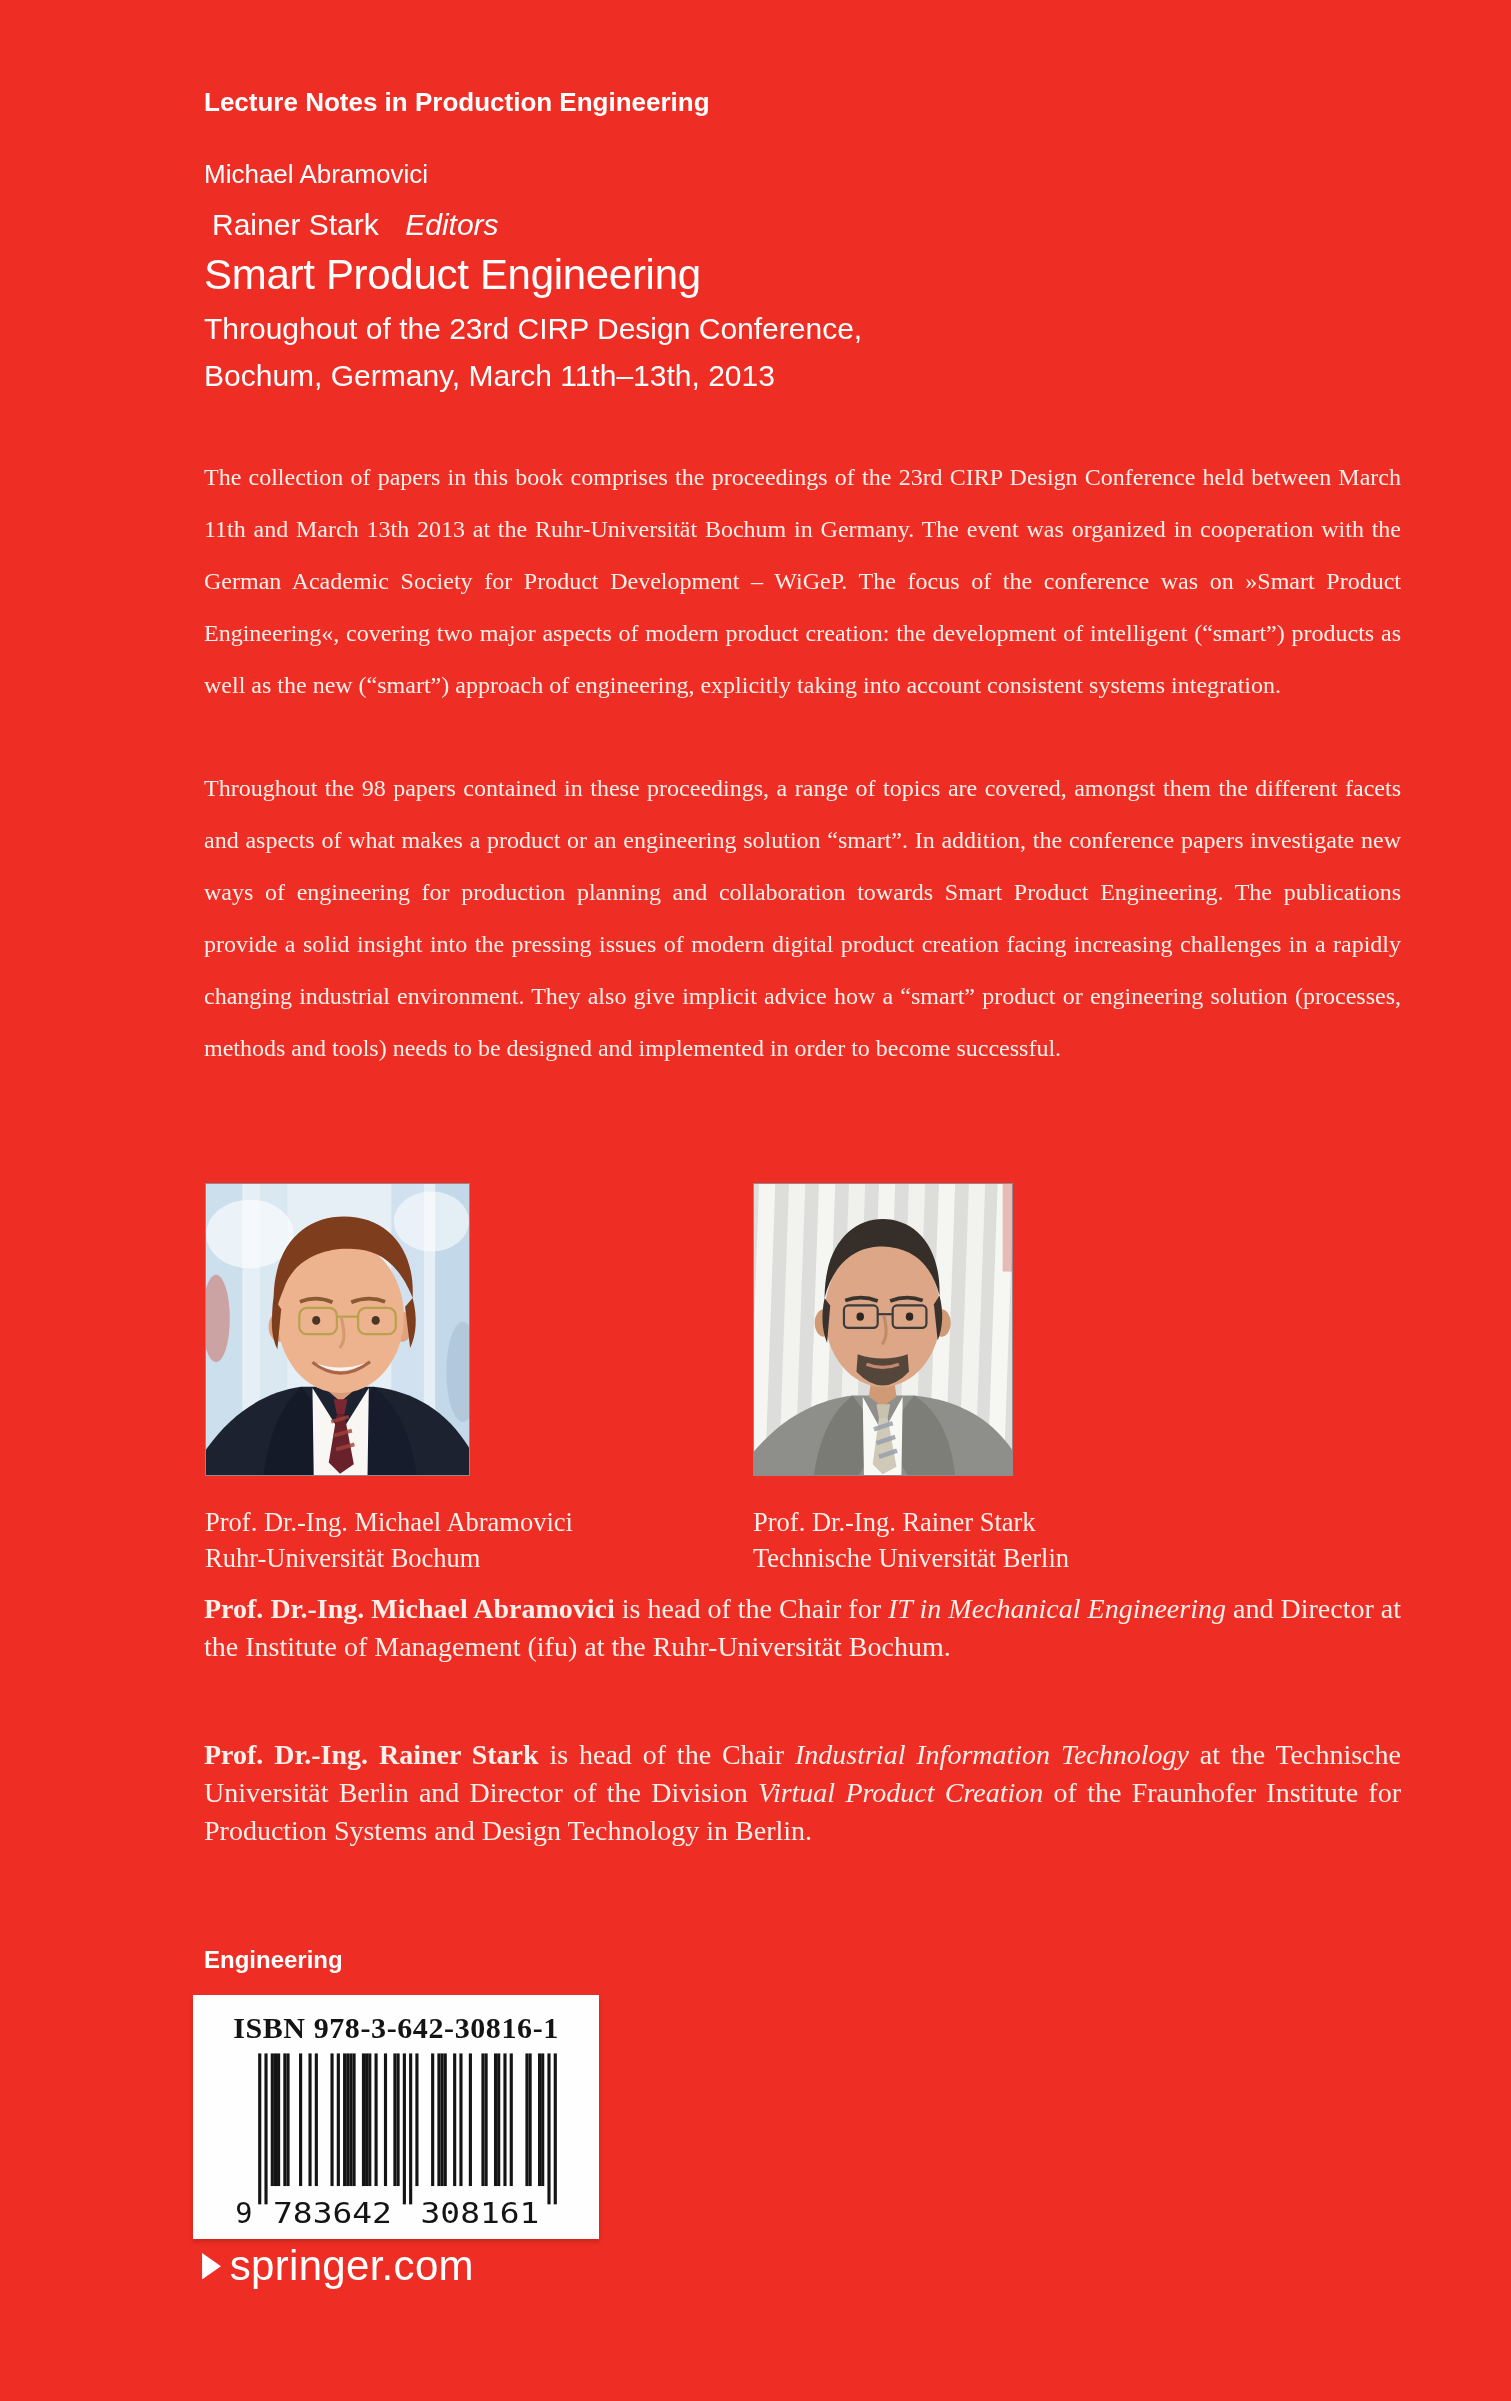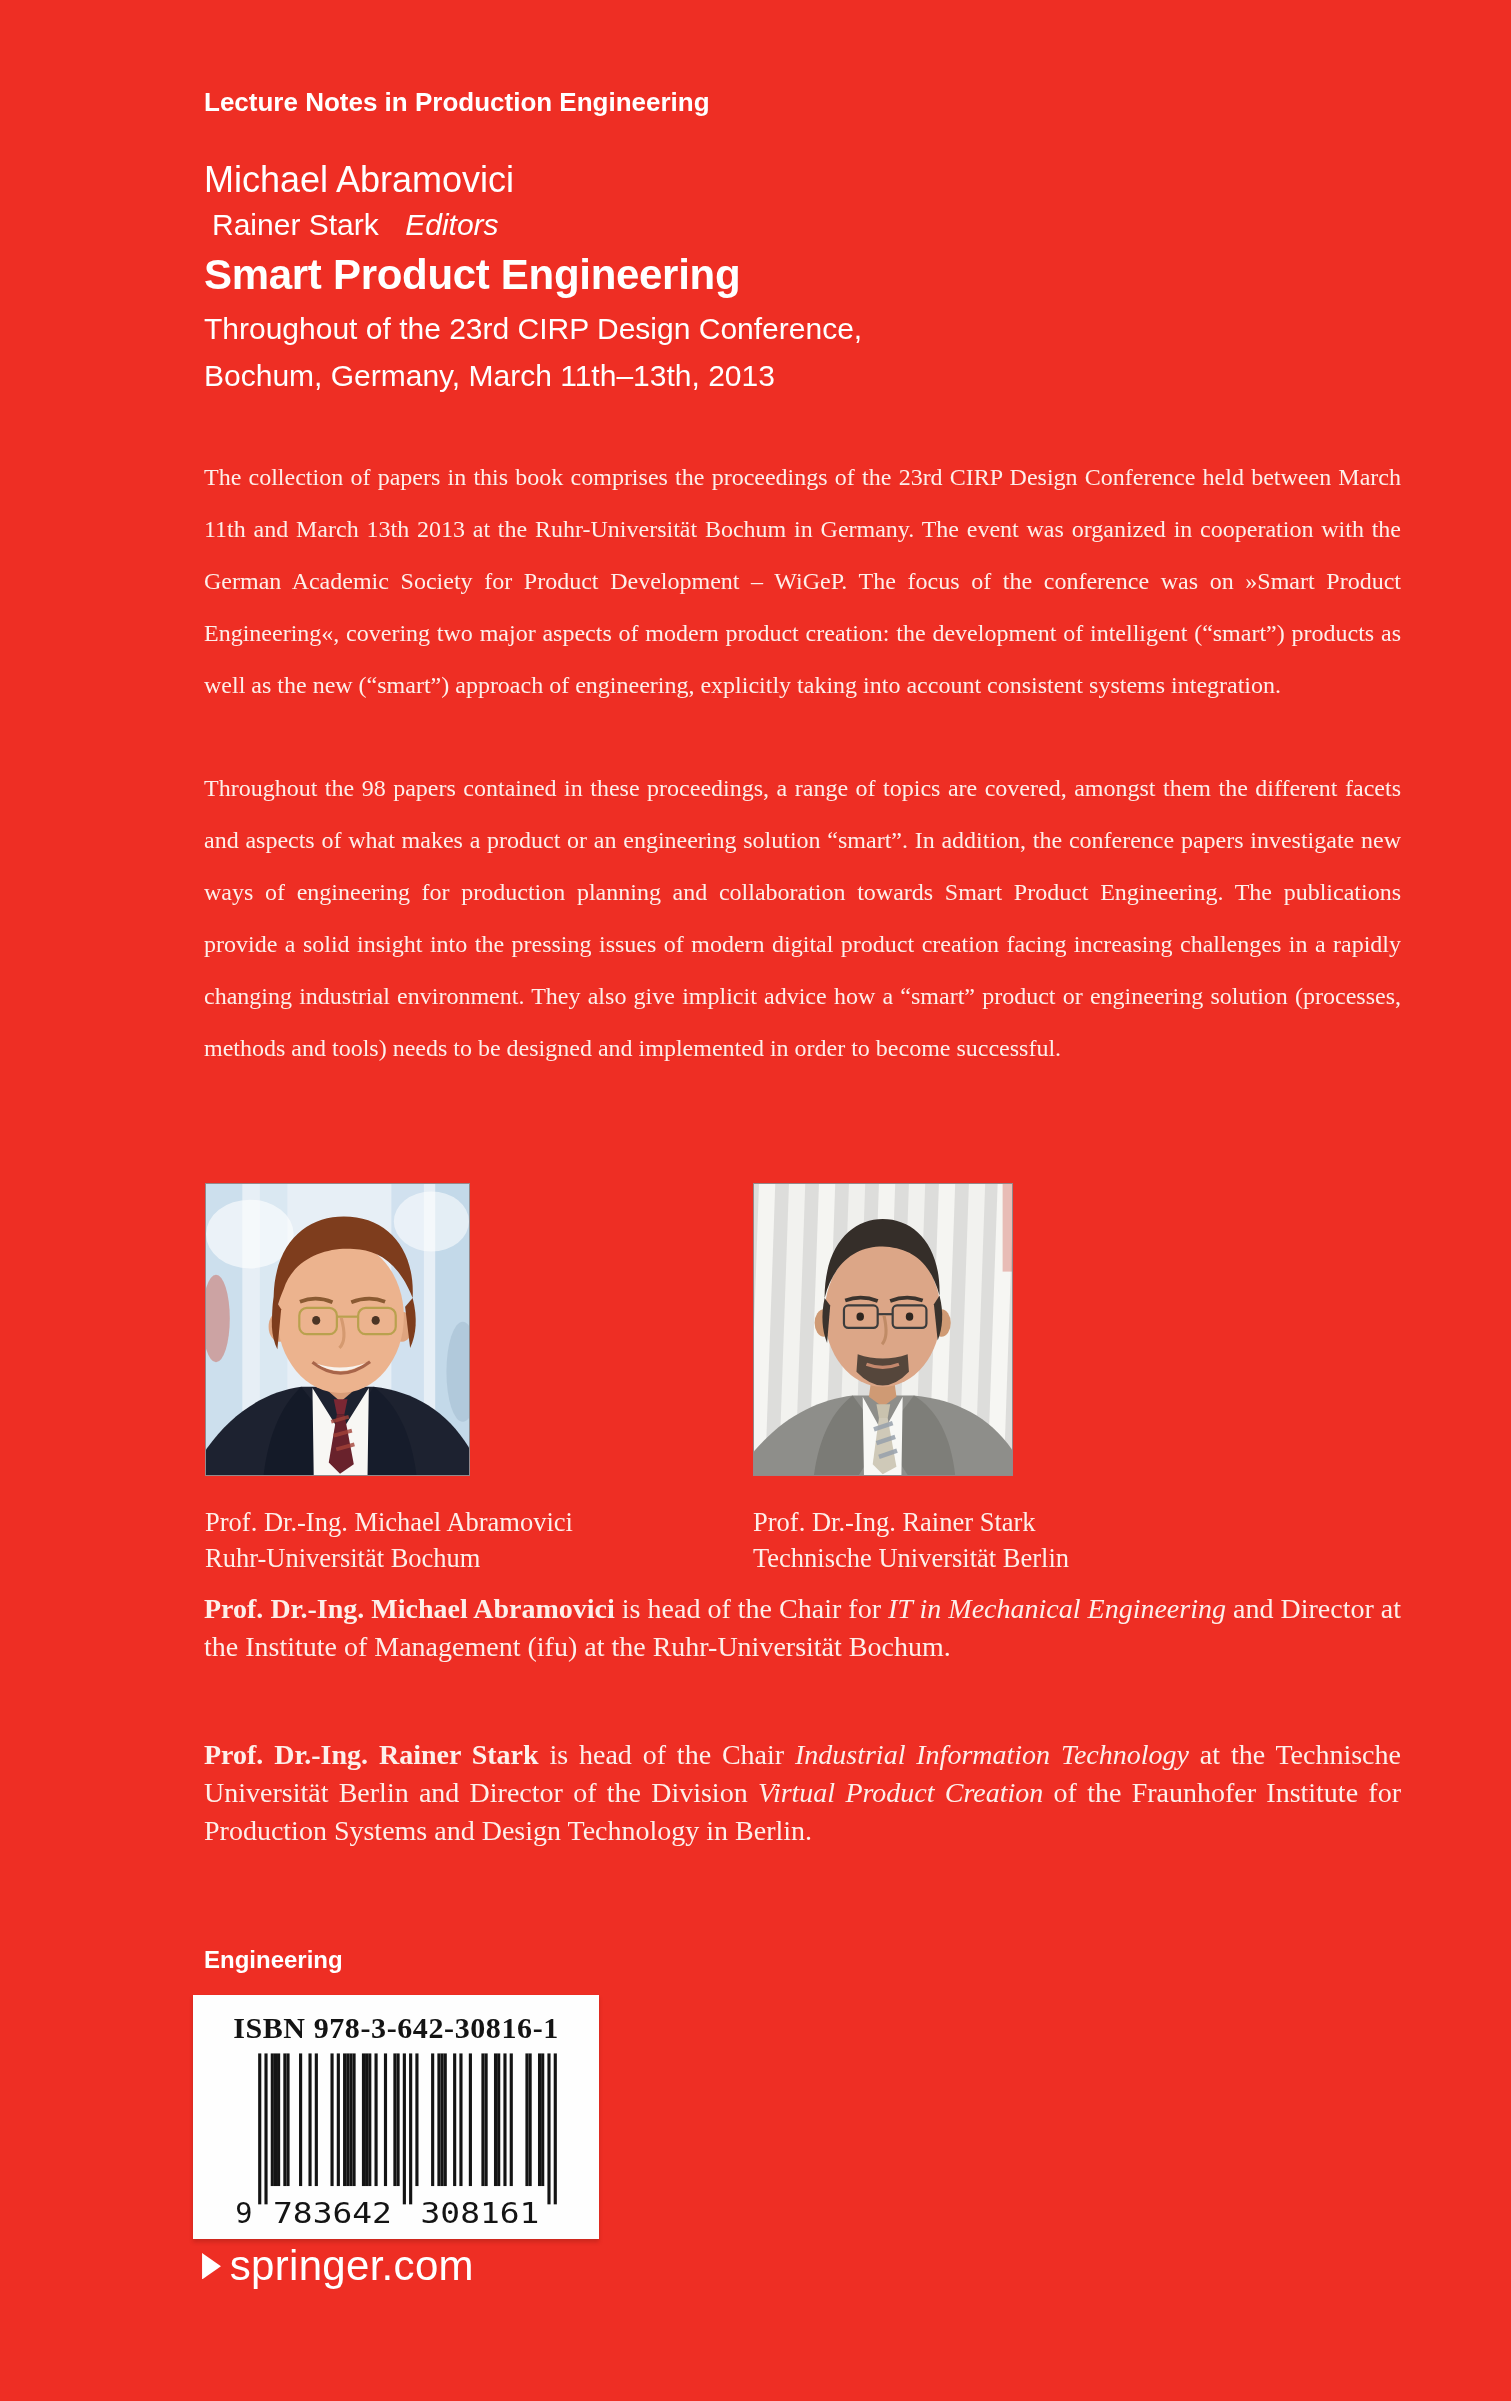--- a/index.html
+++ b/index.html
@@ -12,24 +12,24 @@
   html,body{margin:0;padding:0;background:#b9241c;}
   .page{
     position:relative;width:1512px;height:2401px;overflow:hidden;
     background:var(--background);
     font-family:"Liberation Sans",sans-serif;color:var(--text);
   }
   .abs{position:absolute;}
   .serif{font-family:"Liberation Serif",serif;}
 
   .series-title{left:204px;top:87px;font-size:26px;font-weight:bold;letter-spacing:0px;}
-  .editor-1{left:204px;top:159px;font-size:36px;}
+  .editor-1{left:204px;top:159px;font-size:26px;}
   .editor-2{left:204px;top:208px;font-size:30px;margin-left:8px;}
   .editors-label{font-style:italic;margin-left:26.5px;}
-  .book-title{left:204px;top:251px;font-size:42px;font-weight:bold;letter-spacing:-0.3px;}
+  .book-title{left:204px;top:251px;font-size:42px;font-weight:normal;letter-spacing:-0.3px;}
   .subtitle-1{left:204px;top:312px;font-size:30px;}
   .subtitle-2{left:204px;top:359px;font-size:30px;}
 
   .blurb{width:1197px;font-size:24px;line-height:52px;text-align:justify;color:var(--body_text);}
   .blurb-1{left:204px;top:451px;}
   .blurb-2{left:204px;top:762px;}
 
   .photo{top:1183px;height:293px;border:0.6px solid rgba(60,20,15,.45);box-sizing:border-box;background:#dde8ef;}
   .photo-left{left:205px;width:265px;}
   .photo-right{left:753px;width:260px;}

